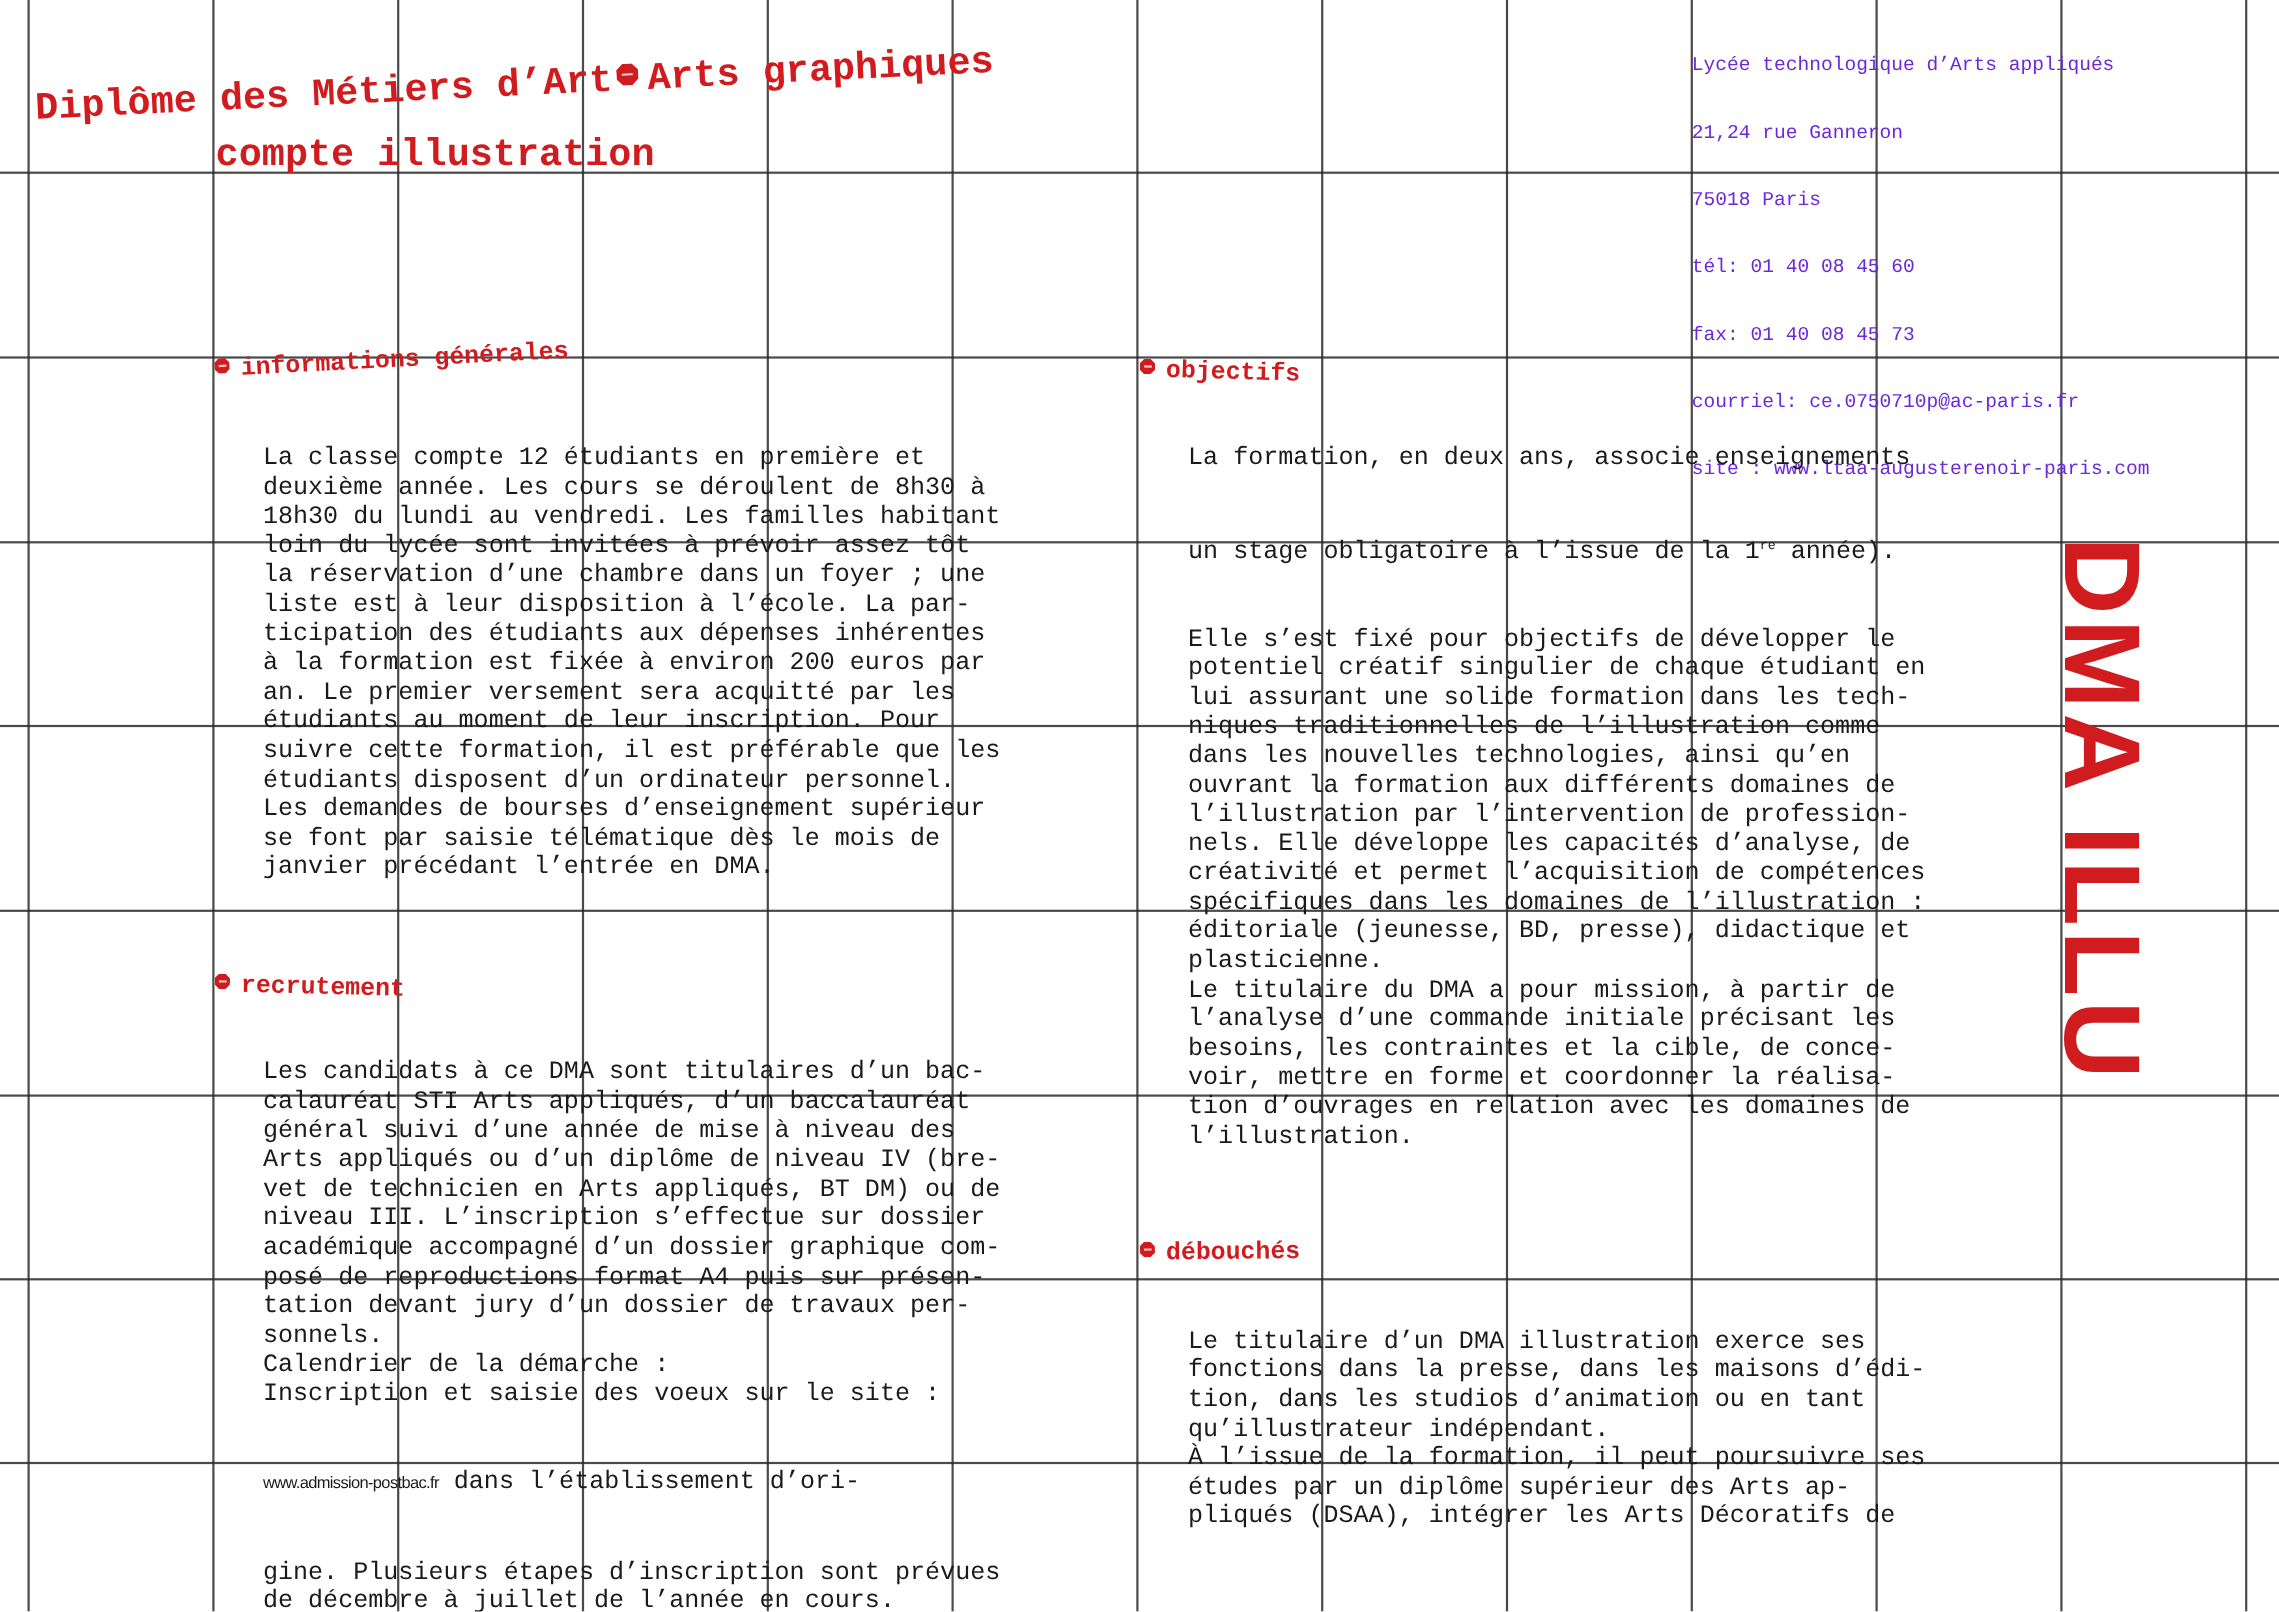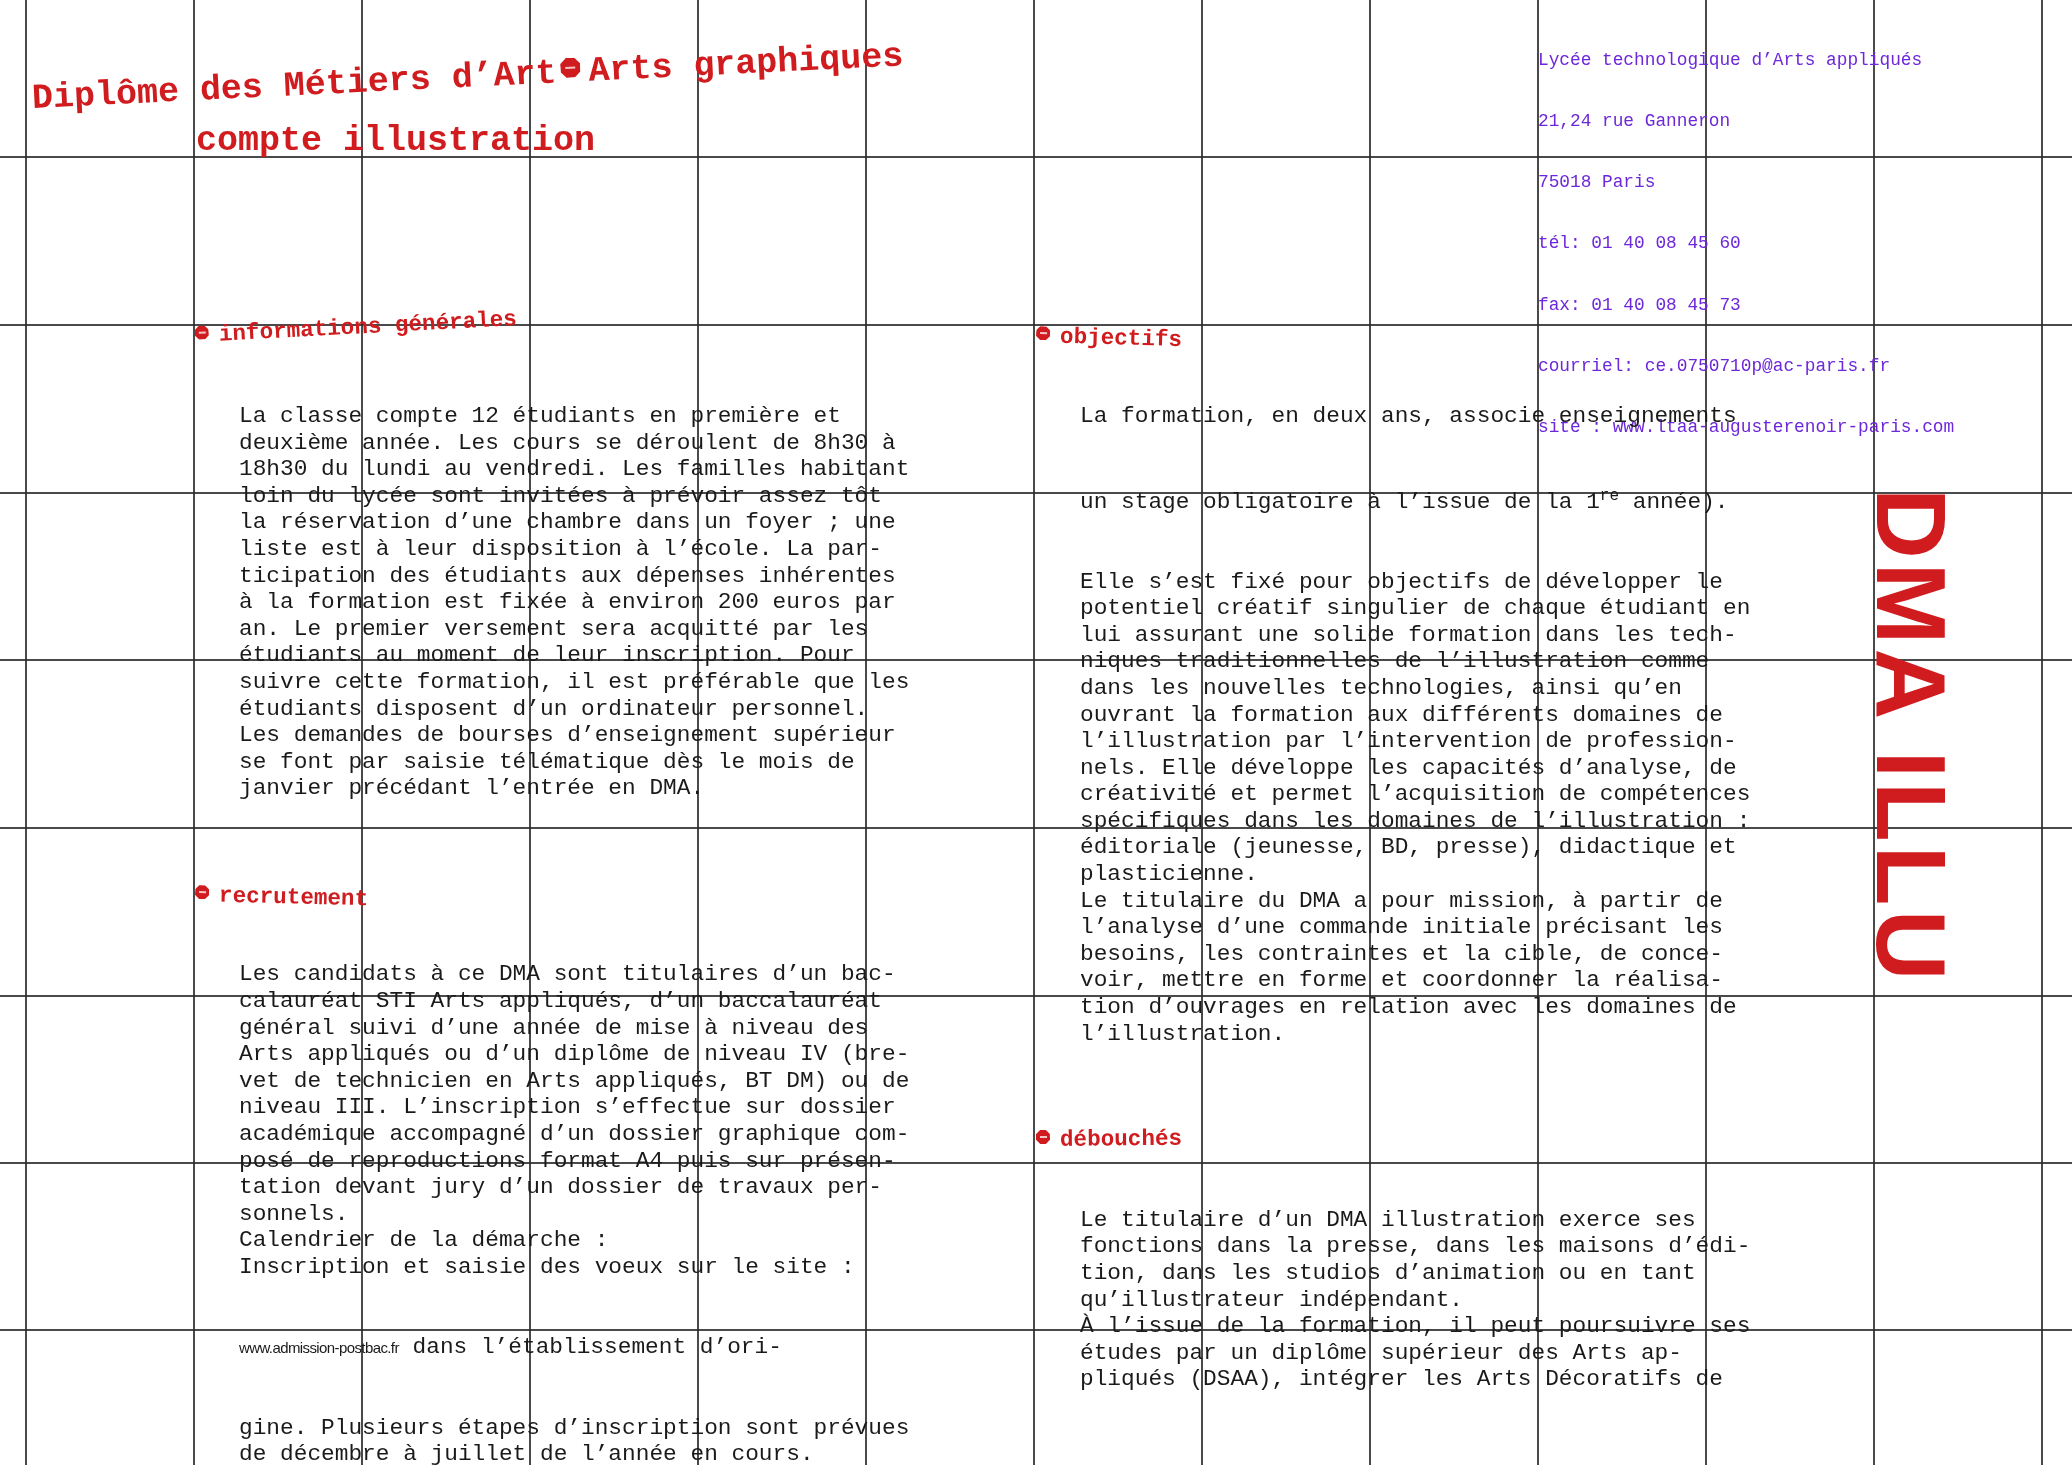--- a/index.html
+++ b/index.html
@@ -41,21 +41,21 @@
     display: block; transform-origin: 0 50%;
   }
   .heading .badge { margin-right: 10px; vertical-align: 2px; width: 14px; height: 14px; }
   .rot-neg3 { transform: rotate(-3deg); }
   .rot-pos15 { transform: rotate(1.4deg); }
   .rot-pos2 { transform: rotate(1.6deg); }
   .rot-0 { transform: rotate(-0.5deg); }
 
   .para { display: block; margin-left: 44px; }
   .url { font-family: "Liberation Sans", "DejaVu Sans", sans-serif; font-size: 15px; letter-spacing: -0.6px; }
-  sup.ord { font-size: 16px; vertical-align: 8px; }
+  sup.ord { font-size: 12px; vertical-align: 8px; }
 
   .vertical-title {
     position: absolute; left: 1948px; top: 488px;
     transform-origin: 0 0; transform: rotate(90deg);
     color: #d01c1f; font-family: "Liberation Sans", "DejaVu Sans", sans-serif; font-weight: bold;
     font-size: 98px; line-height: 74px; letter-spacing: 4px; white-space: nowrap;
   }
 </style>
 </head>
 <body>

